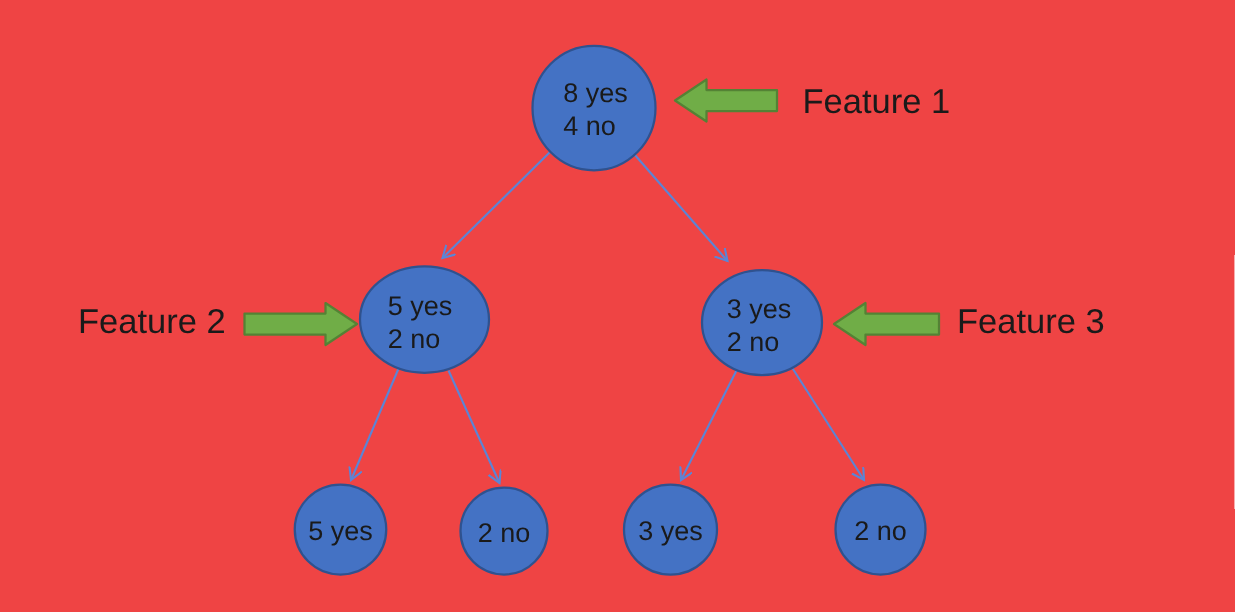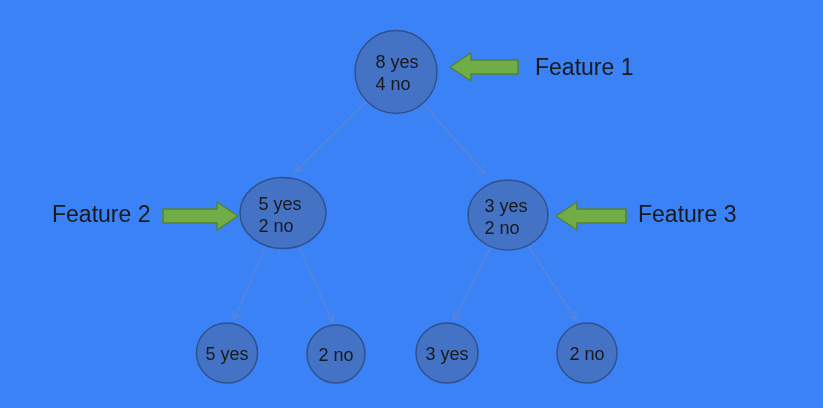--- a/index.html
+++ b/index.html
@@ -4,21 +4,21 @@
 <style>
   html, body {
     margin: 0;
     padding: 0;
     background: #ffffff;
   }
   .canvas {
     position: relative;
     width: 823px;
     height: 408px;
-    background: #3b82f6;
+    background: #ef4444;
     font-family: "Liberation Sans", sans-serif;
     overflow: hidden;
   }
   svg { display: block; }
   .node-text {
     font-family: "Liberation Sans", sans-serif;
     font-size: 18px;
     fill: #1a1a1a;
     text-anchor: middle;
   }

